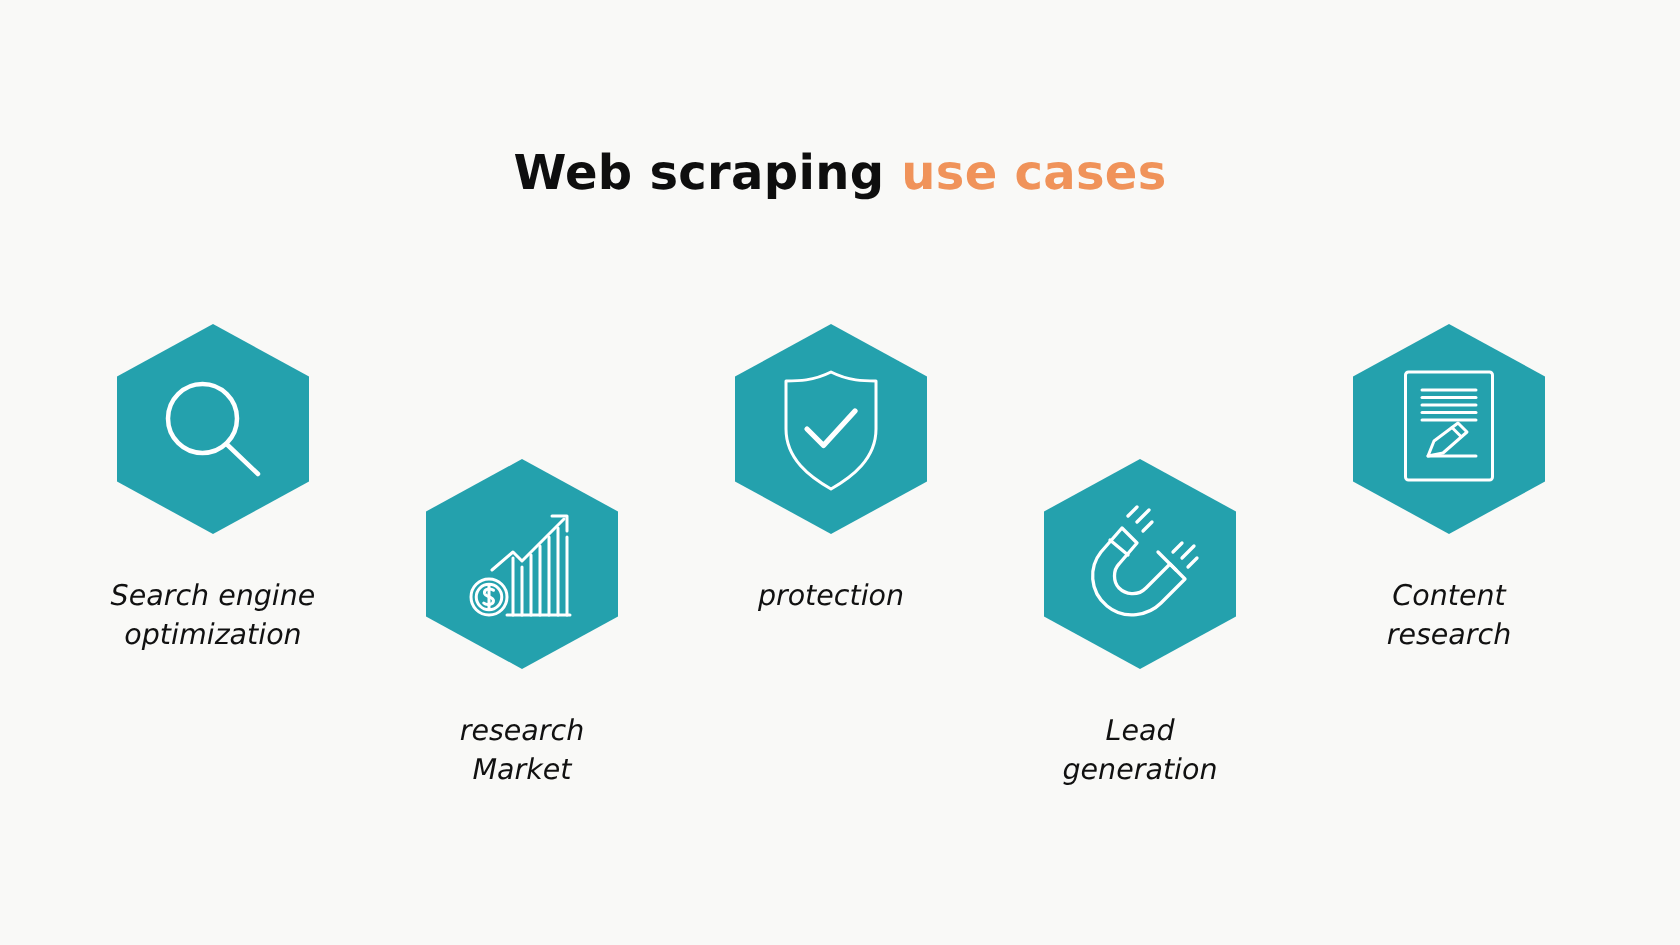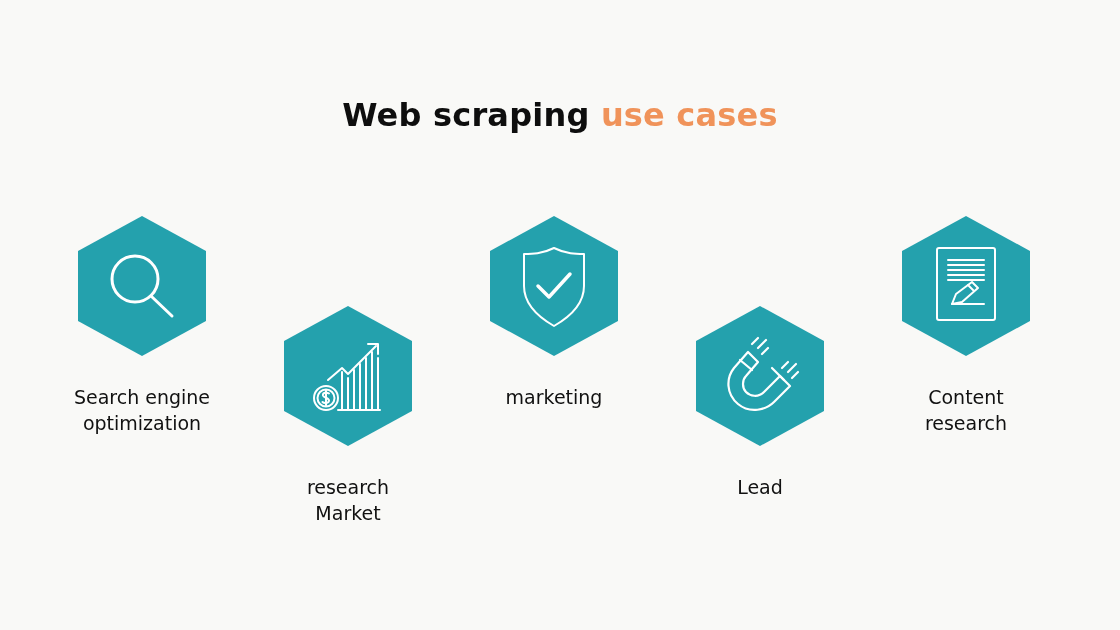--- a/index.html
+++ b/index.html
@@ -18,20 +18,21 @@
   .title .accent { color:#f0935a; }
   .item { position:absolute; width:200px; }
   .hex {
     position:absolute; left:36px; top:0; width:128px; height:140px;
   }
   .hex svg { display:block; }
   .label {
     position:absolute; left:0; top:168px; width:200px; text-align:center;
     font-size:19px; line-height:26px; color:#111;
     font-family:"DejaVu Sans", sans-serif;
+    font-style:italic;
   }
   .label span { display:block; }
 </style>
 </head>
 <body>
 
 <div class="title">
   <span>Web scraping </span><span class="accent">use cases</span>
 </div>
 
@@ -83,21 +84,21 @@
   <div class="hex">
     <svg width="128" height="140" viewBox="0 0 128 140">
       <polygon points="64,0 128,35 128,105 64,140 0,105 0,35" fill="#24a1ad"></polygon>
       <g fill="none" stroke="#ffffff" stroke-linecap="round" stroke-linejoin="round">
         <path d="M64,32 C76,38 86,38 94,38 L94,70 C94,90 78,102 64,110 C50,102 34,90 34,70 L34,38 C42,38 52,38 64,32 Z" stroke-width="2"></path>
         <polyline points="48,70 59,81 80,58" stroke-width="3.5"></polyline>
       </g>
     </svg>
   </div>
   <div class="label">
-    <span>marketing</span>
+    <span>protection</span>
   </div>
 </div>
 
 <div class="item" style="left:660px; top:306px;">
   <div class="hex">
     <svg width="128" height="140" viewBox="0 0 128 140">
       <polygon points="64,0 128,35 128,105 64,140 0,105 0,35" fill="#24a1ad"></polygon>
       <g fill="none" stroke="#ffffff" stroke-width="2.2" stroke-linecap="round" stroke-linejoin="round">
         <path d="M52,46 L38,62 C30,72 30,88 42,98 C54,108 70,104 78,96 L94,80 L84,70 L68,86 C62,92 54,90 50,86 C46,82 46,74 50,70 L62,56 Z"></path>
         <line x1="44" y1="54" x2="56" y2="64"></line>
@@ -106,20 +107,21 @@
         <line x1="62" y1="42" x2="70" y2="34"></line>
         <line x1="66" y1="48" x2="72" y2="42"></line>
         <line x1="86" y1="62" x2="92" y2="56"></line>
         <line x1="92" y1="66" x2="100" y2="58"></line>
         <line x1="96" y1="72" x2="102" y2="66"></line>
       </g>
     </svg>
   </div>
   <div class="label">
     <span>Lead</span>
+    <span>generation</span>
   </div>
 </div>
 
 <div class="item" style="left:866px; top:216px;">
   <div class="hex">
     <svg width="128" height="140" viewBox="0 0 128 140">
       <polygon points="64,0 128,35 128,105 64,140 0,105 0,35" fill="#24a1ad"></polygon>
       <g fill="none" stroke="#ffffff" stroke-width="2" stroke-linecap="round" stroke-linejoin="round">
         <rect x="35" y="32" width="58" height="72" rx="2"></rect>
         <line x1="46" y1="44" x2="82" y2="44"></line>

